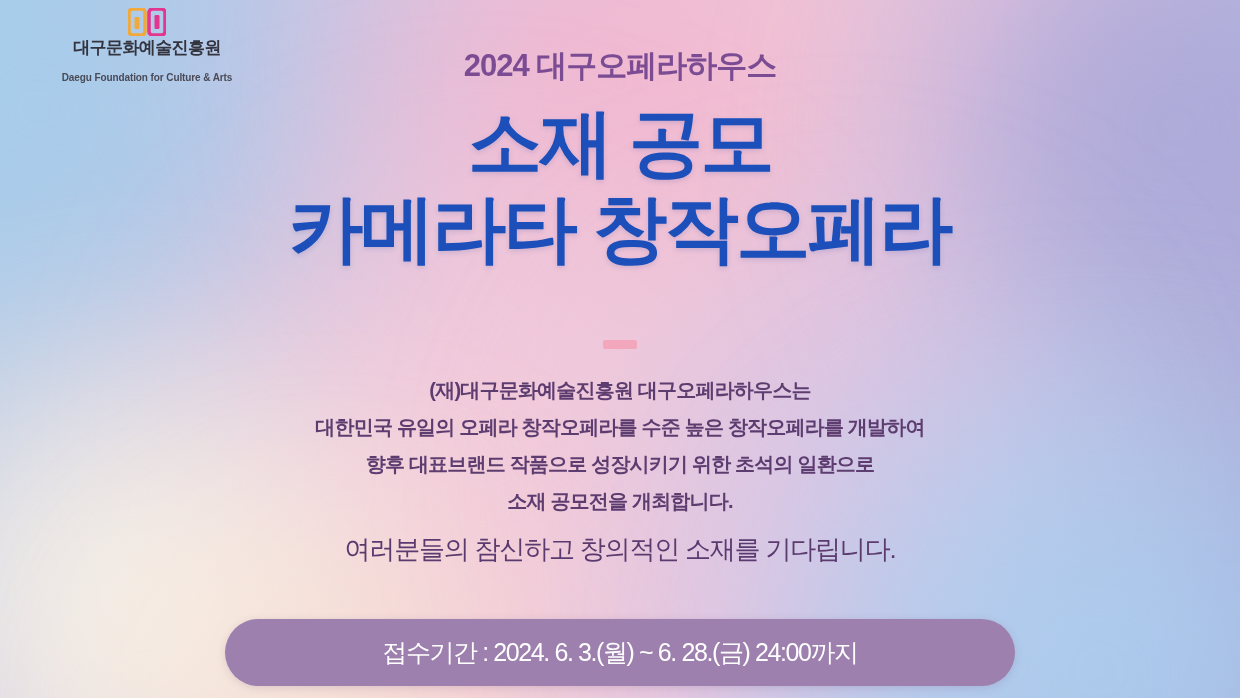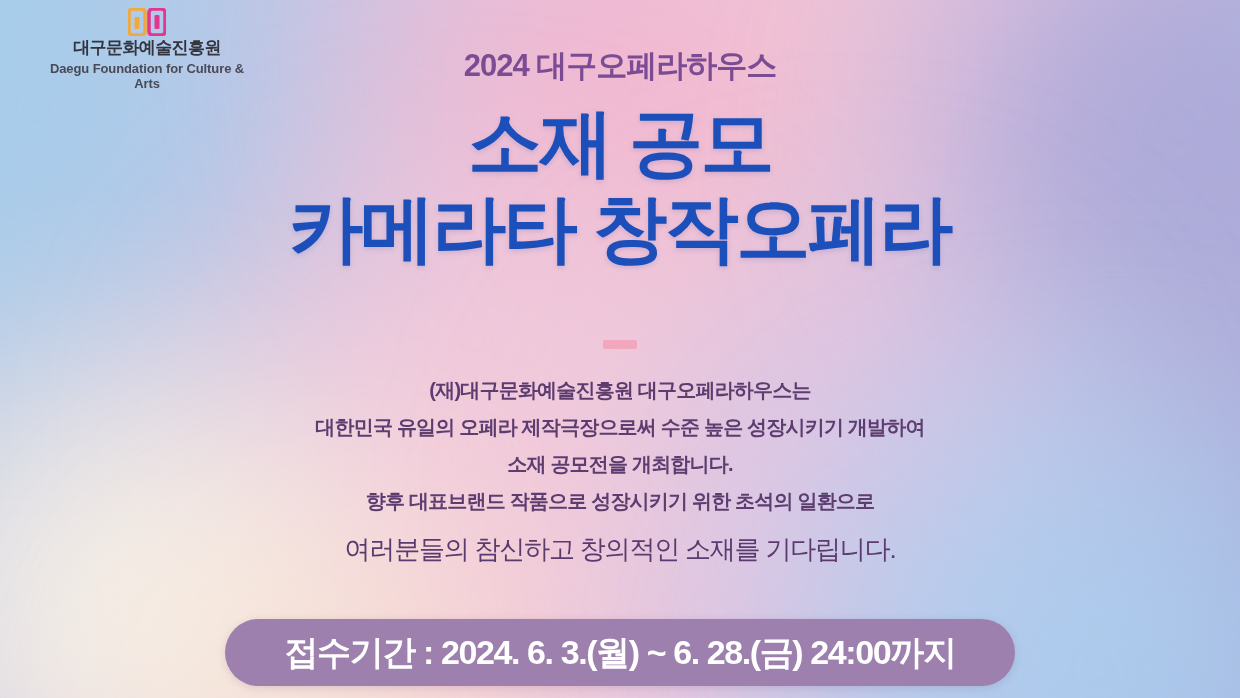--- a/index.html
+++ b/index.html
@@ -105,22 +105,22 @@
   .logo-foundation .kr {
     display: block;
     font-size: 17px;
     font-weight: 700;
     letter-spacing: -0.6px;
     color: #34343f;
     line-height: 1.1;
   }
   .logo-foundation .en {
     display: block;
-    margin-top: 3px;
-    font-size: 13px;
+    margin-top: 14px;
+    font-size: 10px;
     font-weight: 700;
     letter-spacing: -0.1px;
     color: #4a4a57;
   }
 
   
   .logo-operahouse {
     position: absolute;
     right: 46px;
     top: 8px;
@@ -237,22 +237,22 @@
     height: 67px;
     border-radius: 34px;
     background: #9d80ae;
     display: flex;
     align-items: center;
     justify-content: center;
     box-shadow: 0 2px 8px rgba(110,80,130,0.18);
   }
   .period-pill .period-text {
     color: #ffffff;
-    font-size: 34px;
-    font-weight: 700;
+    font-size: 25px;
+    font-weight: 400;
     letter-spacing: -1.4px;
     white-space: nowrap;
   }
 </style>
 </head>
 <body>
 
 <div class="poster">
 
   <div class="bg-layer">
@@ -284,23 +284,23 @@
 
     <div class="title">
       <span class="line">소재 공모</span>
       <span class="line">카메라타 창작오페라</span>
     </div>
 
     <div class="divider"></div>
 
     <div class="body-copy">
       <span class="p-line">(재)대구문화예술진흥원 대구오페라하우스는</span>
-      <span class="p-line">대한민국 유일의 오페라 제작극장으로써 수준 높은 성장시키기 개발하여</span>
+      <span class="p-line">대한민국 유일의 오페라 창작오페라를 수준 높은 창작오페라를 개발하여</span>
+      <span class="p-line">향후 대표브랜드 작품으로 성장시키기 위한 초석의 일환으로</span>
       <span class="p-line">소재 공모전을 개최합니다.</span>
-      <span class="p-line">향후 대표브랜드 작품으로 성장시키기 위한 초석의 일환으로</span>
     </div>
 
     <div class="highlight-copy">여러분들의 참신하고 창의적인 소재를 기다립니다.</div>
 
     <div class="period-pill">
       <span class="period-text">접수기간 : 2024. 6. 3.(월) ~ 6. 28.(금) 24:00까지</span>
     </div>
 
   </div>
 </div>

